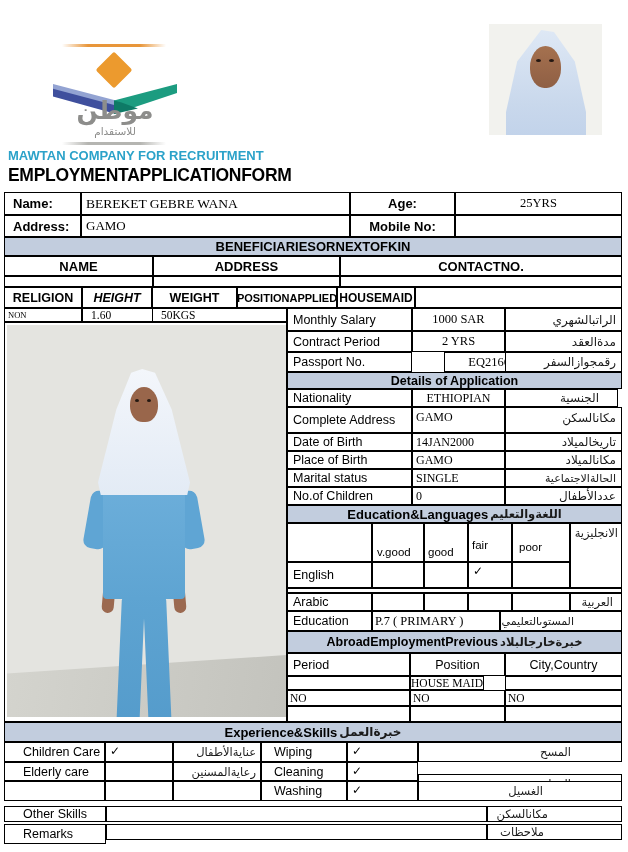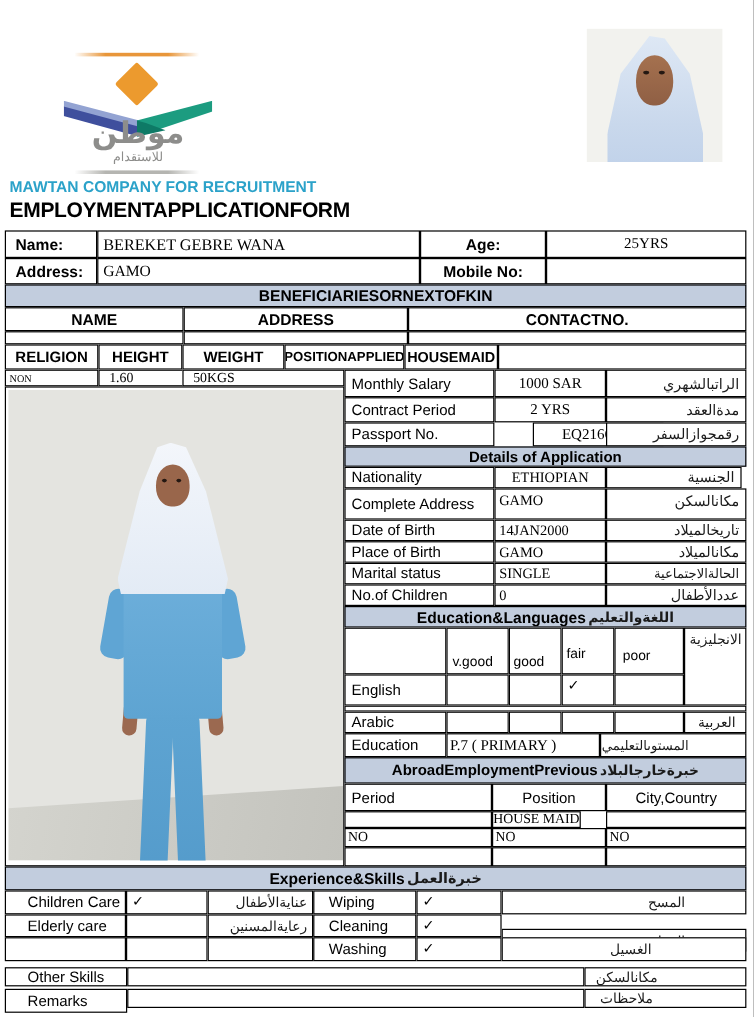--- a/index.html
+++ b/index.html
@@ -83,21 +83,21 @@
 
   <div class="c bar" style="left:4px;top:237px;width:618px;height:19px;">BENEFICIARIESORNEXTOFKIN</div>
   <div class="c b ctr" style="left:153px;top:256px;width:187px;height:20px;">ADDRESS</div>
   <div class="c b ctr" style="left:4px;top:256px;width:149px;height:20px;">NAME</div>
   <div class="c b ctr" style="left:340px;top:256px;width:282px;height:20px;">CONTACTNO.</div>
   <div class="c" style="left:4px;top:276px;width:149px;height:11px;"></div>
   <div class="c" style="left:153px;top:276px;width:187px;height:11px;"></div>
   <div class="c" style="left:340px;top:276px;width:282px;height:11px;"></div>
 
   <div class="c b ctr" style="left:4px;top:287px;width:78px;height:21px;font-size:12.5px;">RELIGION</div>
-  <div class="c b ctr" style="left:82px;top:287px;width:70px;height:21px;font-size:12.5px;">HEIGHT</div>
+  <div class="c b ctr" style="left:82px;top:287px;width:70px;height:21px;font-size:12.5px;font-style:italic;">HEIGHT</div>
   <div class="c b ctr" style="left:152px;top:287px;width:85px;height:21px;font-size:12.5px;">WEIGHT</div>
   <div class="c b ctr" style="left:237px;top:287px;width:100px;height:21px;font-size:11px;">POSITIONAPPLIED</div>
   <div class="c b ctr" style="left:337px;top:287px;width:78px;height:21px;font-size:12px;">HOUSEMAID</div>
   <div class="c" style="left:415px;top:287px;width:207px;height:21px;"></div>
 
   <div class="c serif" style="left:4px;top:308px;width:78px;height:14px;padding-left:3px;font-size:8.5px;">NON</div>
   <div class="c serif" style="left:82px;top:308px;width:92px;height:14px;padding-left:8px;font-size:11.5px;">1.60</div>
   <div class="c serif" style="left:152px;top:308px;width:135px;height:14px;padding-left:8px;font-size:11.5px;">50KGS</div>
 
   <div class="c" style="left:4px;top:322px;width:283px;height:400px;">
@@ -128,21 +128,21 @@
   <div class="c ar arr" style="left:505px;top:331px;width:117px;height:21px;padding-right:5px;">مدةالعقد</div>
 
   <div class="c sans" style="left:287px;top:352px;width:125px;height:20px;padding-left:5px;">Passport No.</div>
   <div class="c serif ctr" style="left:412px;top:352px;width:109px;height:20px;font-size:12.5px;margin-left:32px;">EQ2166109</div>
   <div class="c ar arr" style="left:505px;top:352px;width:117px;height:20px;padding-right:5px;">رقمجوازالسفر</div>
 
   <div class="c bar" style="left:287px;top:372px;width:335px;height:17px;font-size:12.5px;">Details of Application</div>
 
   <div class="c sans" style="left:287px;top:389px;width:125px;height:18px;padding-left:5px;">Nationality</div>
   <div class="c serif ctr" style="left:412px;top:389px;width:93px;height:18px;font-size:12px;">ETHIOPIAN</div>
-  <div class="c ar arr" style="left:505px;top:389px;width:113px;height:18px;padding-right:5px;">الجنسية</div>
+  <div class="c ar arr" style="left:505px;top:389px;width:113px;height:18px;padding-right:18px;">الجنسية</div>
 
   <div class="c sans" style="left:287px;top:407px;width:125px;height:26px;padding-left:5px;">Complete Address</div>
   <div class="c serif" style="left:412px;top:407px;width:93px;height:26px;padding-left:3px;align-items:flex-start;padding-top:2px;font-size:12px;">GAMO</div>
   <div class="c ar arr" style="left:505px;top:407px;width:117px;height:26px;padding-right:5px;align-items:flex-start;padding-top:3px;">مكانالسكن</div>
 
   <div class="c sans" style="left:287px;top:433px;width:125px;height:18px;padding-left:5px;">Date of Birth</div>
   <div class="c serif" style="left:412px;top:433px;width:93px;height:18px;padding-left:3px;font-size:12px;">14JAN2000</div>
   <div class="c ar arr" style="left:505px;top:433px;width:117px;height:18px;padding-right:5px;">تاريخالميلاد</div>
 
   <div class="c sans" style="left:287px;top:451px;width:125px;height:18px;padding-left:5px;">Place of Birth</div>

